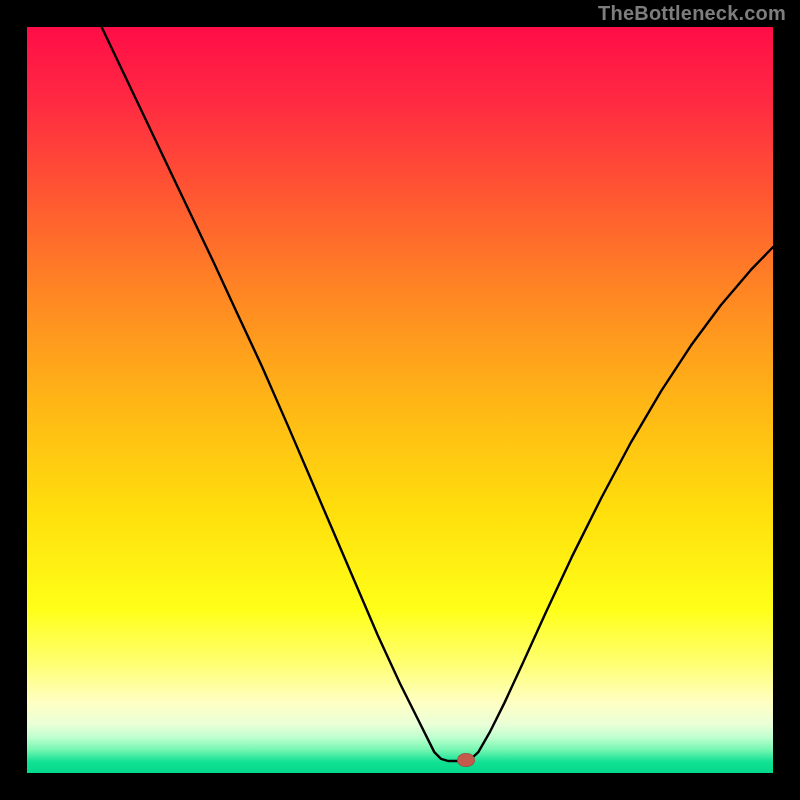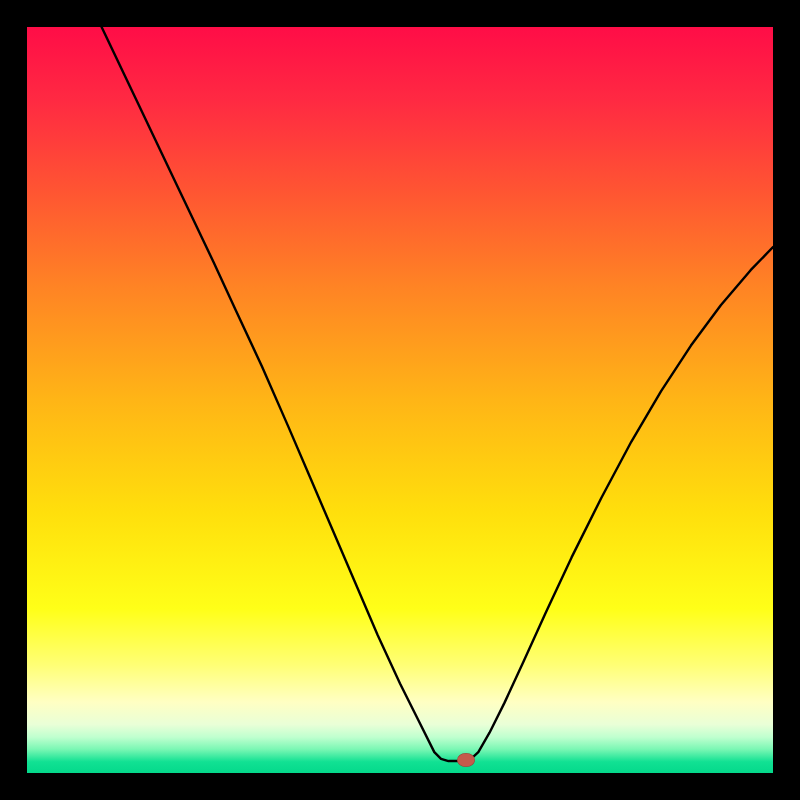--- a/index.html
+++ b/index.html
@@ -50,20 +50,21 @@
     position: absolute;
     border-radius: 50% / 50%;
     box-shadow: 0 0 0 0.5px rgba(0,0,0,0.25) inset;
   }
 </style>
 </head>
 <body>
 
 <div class="outer">
 
+  <div class="watermark">TheBottleneck.com</div>
 
   <div id="plot" class="plot" style="left: 27px; top: 27px; width: 746px; height: 746px;">
     <svg class="grad" preserveAspectRatio="none" viewBox="0 0 100 100">
       <defs>
         <linearGradient id="bg" x1="0" y1="0" x2="0" y2="1">
             <stop offset="0%" stop-color="#ff0d47"></stop>
             <stop offset="10%" stop-color="#ff2a42"></stop>
             <stop offset="22%" stop-color="#ff5532"></stop>
             <stop offset="35%" stop-color="#ff8424"></stop>
             <stop offset="50%" stop-color="#ffb516"></stop>

